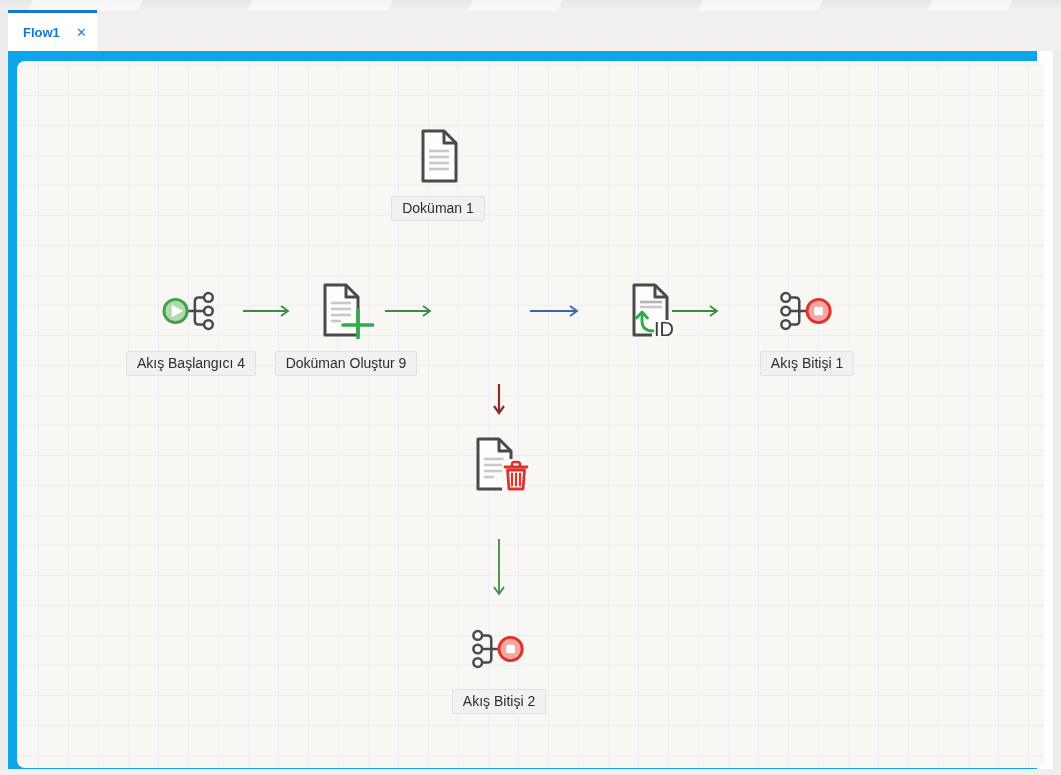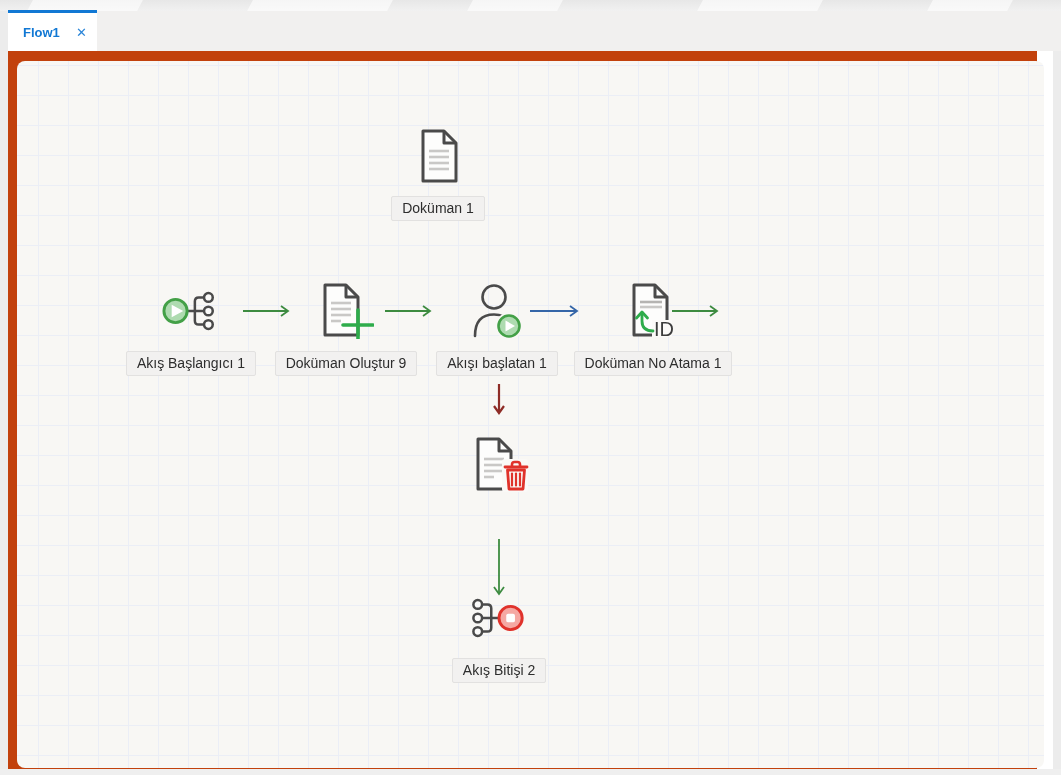--- a/index.html
+++ b/index.html
@@ -1,18 +1,18 @@
 <!DOCTYPE html>
 <html style="--accent: #1178d4; --edge-green: #3d8b40; --edge-blue: #3566a8; --edge-red: #8e2c26; --icon-stroke: #4a4a4a; --icon-green: #2eac4b; --icon-red: #e0322b; --node-green-stroke: #43a047; --node-green-fill: #aedbb0; --node-red-stroke: #e0322b; --node-red-fill: #f5a8a3;"><head>
 <meta charset="utf-8">
 <style>
   * { margin:0; padding:0; box-sizing:border-box; }
   html,body { width:1061px; height:775px; overflow:hidden; background:#ffffff;
               font-family:"Liberation Sans","DejaVu Sans",sans-serif; }
-  .stage { position:relative; width:1037px; height:775px; background:#c2410c; }
+  .stage { position:relative; width:1037px; height:775px; background:#0ea5e9; }
 
   
   .chrome-strip { position:absolute; left:0; top:0; width:1061px; height:11px;
                   background:linear-gradient(#e7e7e7,#f1f1f1); overflow:hidden; }
   .shard { position:absolute; top:0; height:11px; background:rgba(255,255,255,.6);
            transform:skewX(-28deg); }
   .frame-left  { position:absolute; left:0; top:11px; width:8px;  height:764px; background:#ececec; }
   .frame-right { position:absolute; left:1053px; top:11px; width:8px; height:764px; background:#ececec; }
   .frame-bottom{ position:absolute; left:0; top:769px; width:1061px; height:6px; background:#efefef; }
 
@@ -102,68 +102,70 @@
           <path class="ic-dark" d="M34 20 V10 Q34 6 38 6 H43"></path>
           <path class="ic-dark" d="M26 20 H43"></path>
           <path class="ic-dark" d="M34 20 V30 Q34 34 38 34 H43"></path>
           <circle class="ic-node-dot" cx="48" cy="6" r="4.5"></circle>
           <circle class="ic-node-dot" cx="48" cy="20" r="4.5"></circle>
           <circle class="ic-node-dot" cx="48" cy="34" r="4.5"></circle>
           <circle class="badge-green" cx="14" cy="20" r="12" stroke-width="3"></circle>
           <polygon points="10,13.5 10,26.5 22,20" fill="#ffffff"></polygon>
         </svg>
       </div>
-      <div class="node-label">Akış Başlangıcı 1</div>
+      <div class="node-label">Akış Başlangıcı 4</div>
     </div>
 
     <div class="node" style="left:249px;top:222px">
       <div class="icon-box">
         <svg width="56" height="56" viewBox="0 0 56 56">
           <path class="doc-outline" d="M7 2 H28 L40 14 V52 H7 Z"></path>
           <path class="doc-fold" d="M28 2 V14 H40"></path>
           <line class="doc-line" x1="13" y1="20" x2="33" y2="20"></line>
           <line class="doc-line" x1="13" y1="26" x2="33" y2="26"></line>
           <line class="doc-line" x1="13" y1="32" x2="33" y2="32"></line>
           <line class="doc-line" x1="13" y1="38" x2="23" y2="38"></line>
           <path class="ic-green" d="M25 42 H55" stroke-width="3.6" stroke-linecap="butt"></path>
           <path class="ic-green" d="M40 27 V56" stroke-width="3.6" stroke-linecap="butt"></path>
         </svg>
       </div>
       <div class="node-label">Doküman Oluştur 9</div>
     </div>
 
-    <div class="node" style="left:400px;top:222px">
-      <div class="icon-box">
-        <svg width="56" height="56" viewBox="0 0 56 56">
-          <circle class="ic-dark" cx="25" cy="14" r="11.5"></circle>
-          <path class="ic-dark" d="M6 53 Q6 31.5 25 31.5 Q44 31.5 44 53"></path>
-          <circle cx="40" cy="43" r="13.5" fill="#f8f7f4"></circle>
-          <circle class="badge-green" cx="40" cy="43" r="10.5" stroke-width="2.6"></circle>
-          <polygon points="36.5,37.5 36.5,48.5 46,43" fill="#ffffff"></polygon>
-        </svg>
-      </div>
-      <div class="node-label">Akışı başlatan 1</div>
-    </div>
 
     <div class="node" style="left:556px;top:222px">
       <div class="icon-box">
         <svg width="56" height="56" viewBox="0 0 56 56">
           <path class="doc-outline" d="M9 2 H30 L42 14 V52 H9 Z"></path>
           <path class="doc-fold" d="M30 2 V14 H42"></path>
           <line class="doc-line-dk" x1="15" y1="19" x2="37" y2="19"></line>
           <line class="doc-line" x1="15" y1="24" x2="37" y2="24"></line>
           <rect x="27" y="37" width="20" height="17" fill="#fbfaf8"></rect>
           <path class="ic-green" d="M28 48 Q17 48 17 38 V31" stroke-width="2.8"></path>
           <polyline class="ic-green" points="11.5,35 17,29 22.5,35" stroke-width="2.8"></polyline>
           <text x="29" y="53" font-size="20" fill="#3d3d3d" font-family="Liberation Sans, DejaVu Sans, sans-serif">ID</text>
         </svg>
       </div>
-      <div class="node-label">Doküman No Atama 1</div>
-    </div>
-
+    </div>
+
+    <div class="node" style="left:710px;top:222px">
+      <div class="icon-box">
+        <svg width="58" height="40" viewBox="0 0 60 40">
+          <path class="ic-dark" d="M13 6 H18 Q22 6 22 10 V20"></path>
+          <path class="ic-dark" d="M13 20 H30"></path>
+          <path class="ic-dark" d="M13 34 H18 Q22 34 22 30 V20"></path>
+          <circle class="ic-node-dot" cx="8" cy="6" r="4.5"></circle>
+          <circle class="ic-node-dot" cx="8" cy="20" r="4.5"></circle>
+          <circle class="ic-node-dot" cx="8" cy="34" r="4.5"></circle>
+          <circle class="badge-red" cx="42" cy="20" r="12" stroke-width="3"></circle>
+          <rect x="37.5" y="15.5" width="9" height="9" rx="2" fill="#ffffff"></rect>
+        </svg>
+      </div>
+      <div class="node-label">Akış Bitişi 1</div>
+    </div>
 
     <div class="node" style="left:403px;top:376px">
       <div class="icon-box">
         <svg width="58" height="56" viewBox="0 0 58 56">
           <path class="doc-outline" d="M7 2 H28 L40 14 V52 H7 Z"></path>
           <path class="doc-fold" d="M28 2 V14 H40"></path>
           <line class="doc-line" x1="13" y1="22" x2="33" y2="22"></line>
           <line class="doc-line" x1="13" y1="28" x2="33" y2="28"></line>
           <line class="doc-line" x1="13" y1="34" x2="33" y2="34"></line>
           <line class="doc-line" x1="13" y1="40" x2="23" y2="40"></line>
@@ -171,21 +173,21 @@
           <path class="ic-red" d="M34 30 H56" stroke-width="2.8"></path>
           <path class="ic-red" d="M41 29 V27.5 Q41 25 43.5 25 H46.5 Q49 25 49 27.5 V29" stroke-width="2.6"></path>
           <path class="ic-red" d="M36.5 33 H53.5 L52 52 H38 Z" stroke-width="2.8" fill="#ffffff"></path>
           <line class="ic-red" x1="41" y1="36.5" x2="41" y2="48.5" stroke-width="2.2"></line>
           <line class="ic-red" x1="45" y1="36.5" x2="45" y2="48.5" stroke-width="2.2"></line>
           <line class="ic-red" x1="49" y1="36.5" x2="49" y2="48.5" stroke-width="2.2"></line>
         </svg>
       </div>
     </div>
 
-    <div class="node" style="left:402px;top:529px">
+    <div class="node" style="left:402px;top:560px">
       <div class="icon-box">
         <svg width="58" height="40" viewBox="0 0 60 40">
           <path class="ic-dark" d="M13 6 H18 Q22 6 22 10 V20"></path>
           <path class="ic-dark" d="M13 20 H30"></path>
           <path class="ic-dark" d="M13 34 H18 Q22 34 22 30 V20"></path>
           <circle class="ic-node-dot" cx="8" cy="6" r="4.5"></circle>
           <circle class="ic-node-dot" cx="8" cy="20" r="4.5"></circle>
           <circle class="ic-node-dot" cx="8" cy="34" r="4.5"></circle>
           <circle class="badge-red" cx="42" cy="20" r="12" stroke-width="3"></circle>
           <rect x="37.5" y="15.5" width="9" height="9" rx="2" fill="#ffffff"></rect>

